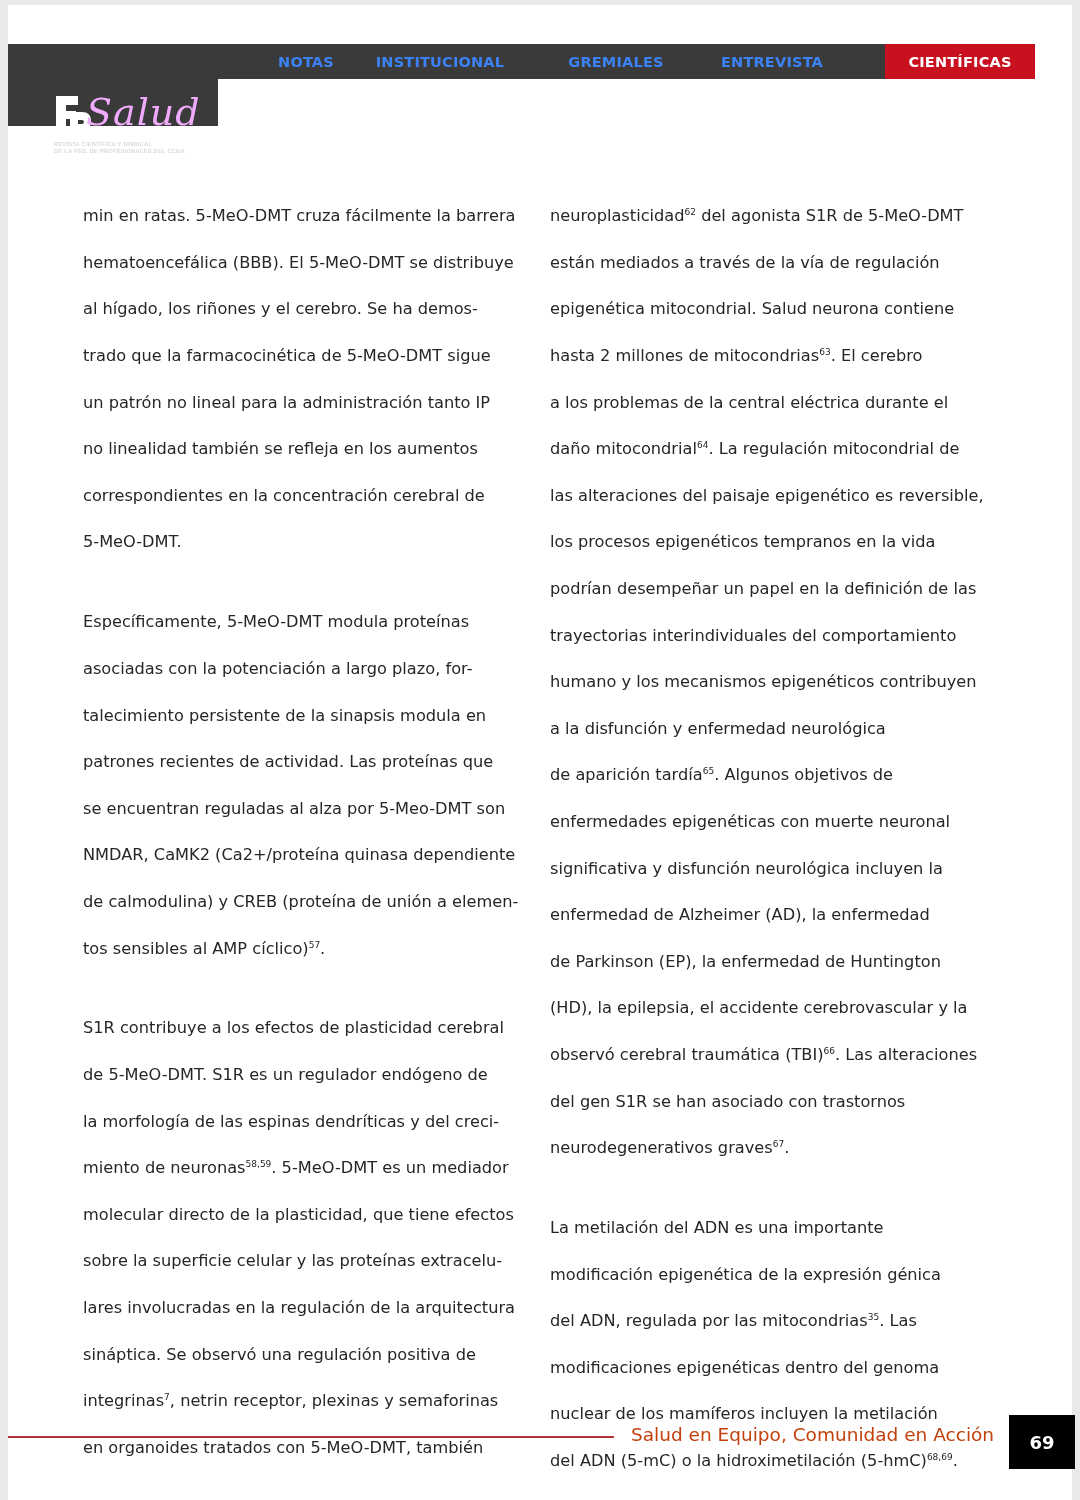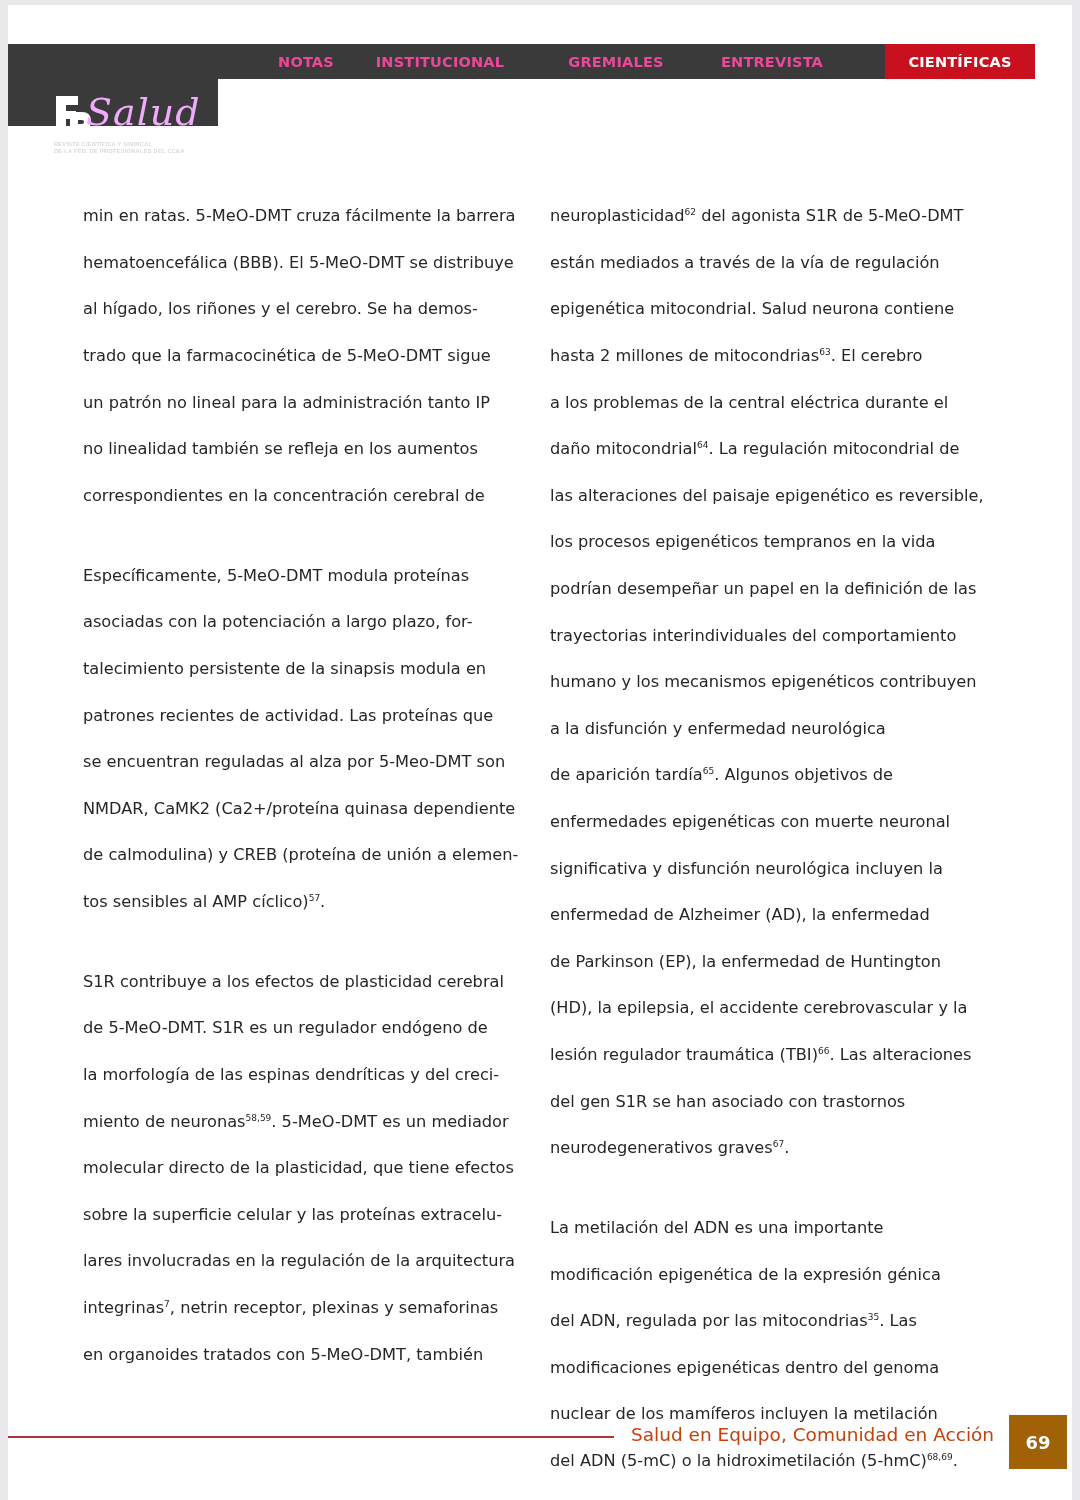--- a/index.html
+++ b/index.html
@@ -32,21 +32,21 @@
       position: absolute; left: 46px; top: 97px; width: 160px;
       font-family: "Liberation Sans", sans-serif; font-weight: bold;
       font-size: 5.6px; line-height: 6.5px; color: #d8d8d8; letter-spacing: 0.3px;
       text-transform: uppercase;
     }
 
     .nav-item {
       position: absolute; top: 39px; height: 35px;
       display: flex; align-items: center; justify-content: center;
       font-family: "DejaVu Sans", sans-serif; font-weight: bold;
-      font-size: 14.5px; color: #ec4899; letter-spacing: 0.2px;
+      font-size: 14.5px; color: #3b82f6; letter-spacing: 0.2px;
       cursor: pointer;
     }
     .nav-item.active { background: #c8101e; color: #ffffff; }
 
     
     .col {
       position: absolute; top: 176px;
       font-family: "DejaVu Sans", sans-serif;
       font-size: 16.2px; line-height: 23.3px; color: #262626;
     }
@@ -60,22 +60,22 @@
     .footer-line {
       position: absolute; left: 0; top: 1431px; width: 606px; height: 2px;
       background: #b2323c;
     }
     .footer-text {
       position: absolute; left: 623px; top: 1419px;
       font-family: "DejaVu Sans", sans-serif;
       font-size: 18.5px; color: #c2410c; white-space: nowrap;
     }
     .page-num {
-      position: absolute; left: 1001px; top: 1410px; width: 58px; height: 54px;
-      background: #a16207; color: #ffffff;
+      position: absolute; left: 1001px; top: 1410px; width: 66px; height: 54px;
+      background: #000000; color: #ffffff;
       font-family: "DejaVu Sans", sans-serif; font-weight: bold; font-size: 18px;
       display: flex; align-items: center; justify-content: center;
     }
   </style>
 </head>
 <body>
 
 <div class="page">
 
   <div class="navbar"></div>
@@ -100,39 +100,41 @@
 
   <div class="col col-left">
     <p>
       <span class="ln">min en ratas. 5-MeO-DMT cruza fácilmente la barrera</span>
       <span class="ln">hematoencefálica (BBB). El 5-MeO-DMT se distribuye</span>
       <span class="ln">al hígado, los riñones y el cerebro. Se ha demos-</span>
       <span class="ln">trado que la farmacocinética de 5-MeO-DMT sigue</span>
       <span class="ln">un patrón no lineal para la administración tanto IP</span>
       <span class="ln">no linealidad también se refleja en los aumentos</span>
       <span class="ln">correspondientes en la concentración cerebral de</span>
+      <span class="ln">5-MeO-DMT.</span>
     </p>
     <p>
       <span class="ln">Específicamente, 5-MeO-DMT modula proteínas</span>
       <span class="ln">asociadas con la potenciación a largo plazo, for-</span>
       <span class="ln">talecimiento persistente de la sinapsis modula en</span>
       <span class="ln">patrones recientes de actividad. Las proteínas que</span>
       <span class="ln">se encuentran reguladas al alza por 5-Meo-DMT son</span>
       <span class="ln">NMDAR, CaMK2 (Ca2+/proteína quinasa dependiente</span>
       <span class="ln">de calmodulina) y CREB (proteína de unión a elemen-</span>
       <span class="ln"><span>tos sensibles al AMP cíclico)</span><sup>57</sup><span>.</span></span>
     </p>
     <p>
       <span class="ln">S1R contribuye a los efectos de plasticidad cerebral</span>
       <span class="ln">de 5-MeO-DMT. S1R es un regulador endógeno de</span>
       <span class="ln">la morfología de las espinas dendríticas y del creci-</span>
       <span class="ln"><span>miento de neuronas</span><sup>58,59</sup><span>. 5-MeO-DMT es un mediador</span></span>
       <span class="ln">molecular directo de la plasticidad, que tiene efectos</span>
       <span class="ln">sobre la superficie celular y las proteínas extracelu-</span>
       <span class="ln">lares involucradas en la regulación de la arquitectura</span>
+      <span class="ln">sináptica. Se observó una regulación positiva de</span>
       <span class="ln"><span>integrinas</span><sup>7</sup><span>, netrin receptor, plexinas y semaforinas</span></span>
       <span class="ln">en organoides tratados con 5-MeO-DMT, también</span>
       
       
       
       
       
       
       
       
@@ -158,21 +160,21 @@
       <span class="ln">podrían desempeñar un papel en la definición de las</span>
       <span class="ln">trayectorias interindividuales del comportamiento</span>
       <span class="ln">humano y los mecanismos epigenéticos contribuyen</span>
       <span class="ln">a la disfunción y enfermedad neurológica</span>
       <span class="ln"><span>de aparición tardía</span><sup>65</sup><span>. Algunos objetivos de</span></span>
       <span class="ln">enfermedades epigenéticas con muerte neuronal</span>
       <span class="ln">significativa y disfunción neurológica incluyen la</span>
       <span class="ln">enfermedad de Alzheimer (AD), la enfermedad</span>
       <span class="ln">de Parkinson (EP), la enfermedad de Huntington</span>
       <span class="ln">(HD), la epilepsia, el accidente cerebrovascular y la</span>
-      <span class="ln"><span>lesión regulador traumática (TBI)</span><sup>66</sup><span>. Las alteraciones</span></span>
+      <span class="ln"><span>observó cerebral traumática (TBI)</span><sup>66</sup><span>. Las alteraciones</span></span>
       <span class="ln">del gen S1R se han asociado con trastornos</span>
       <span class="ln"><span>neurodegenerativos graves</span><sup>67</sup><span>.</span></span>
     </p>
     <p>
       <span class="ln">La metilación del ADN es una importante</span>
       <span class="ln">modificación epigenética de la expresión génica</span>
       <span class="ln"><span>del ADN, regulada por las mitocondrias</span><sup>35</sup><span>. Las</span></span>
       <span class="ln">modificaciones epigenéticas dentro del genoma</span>
       <span class="ln">nuclear de los mamíferos incluyen la metilación</span>
       <span class="ln"><span>del ADN (5-mC) o la hidroximetilación (5-hmC)</span><sup>68,69</sup><span>.</span></span>

